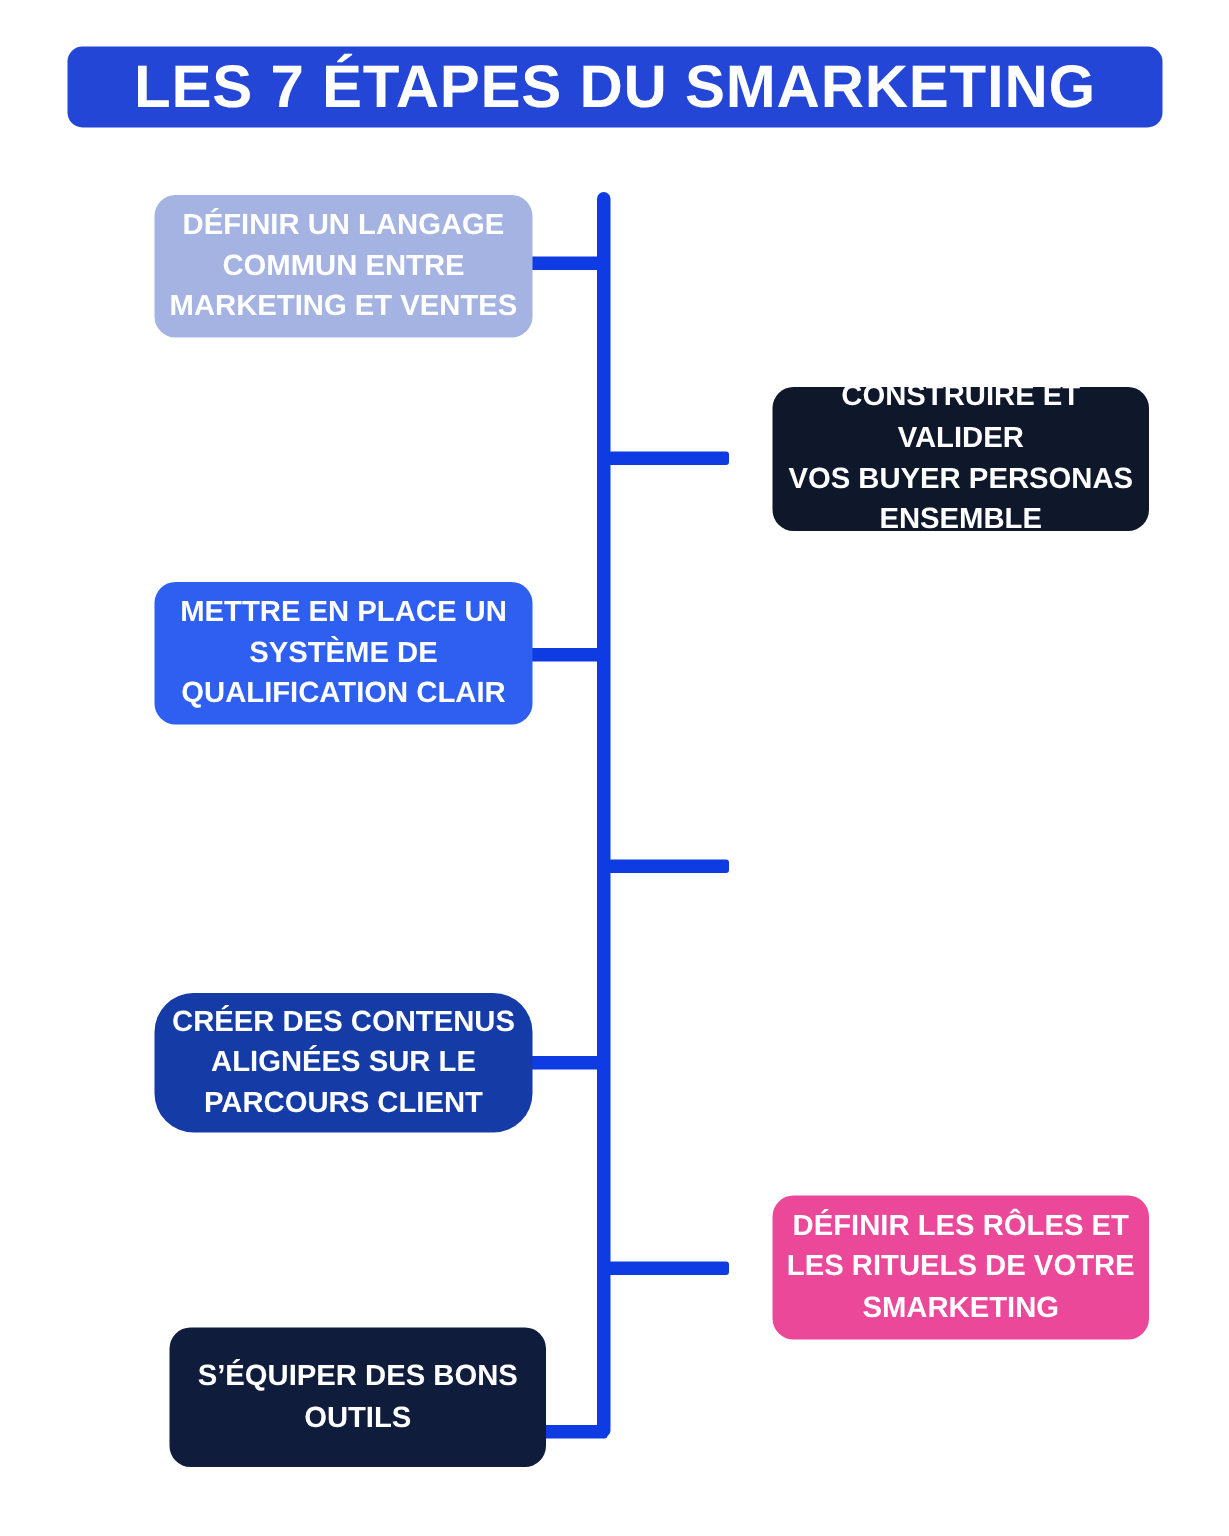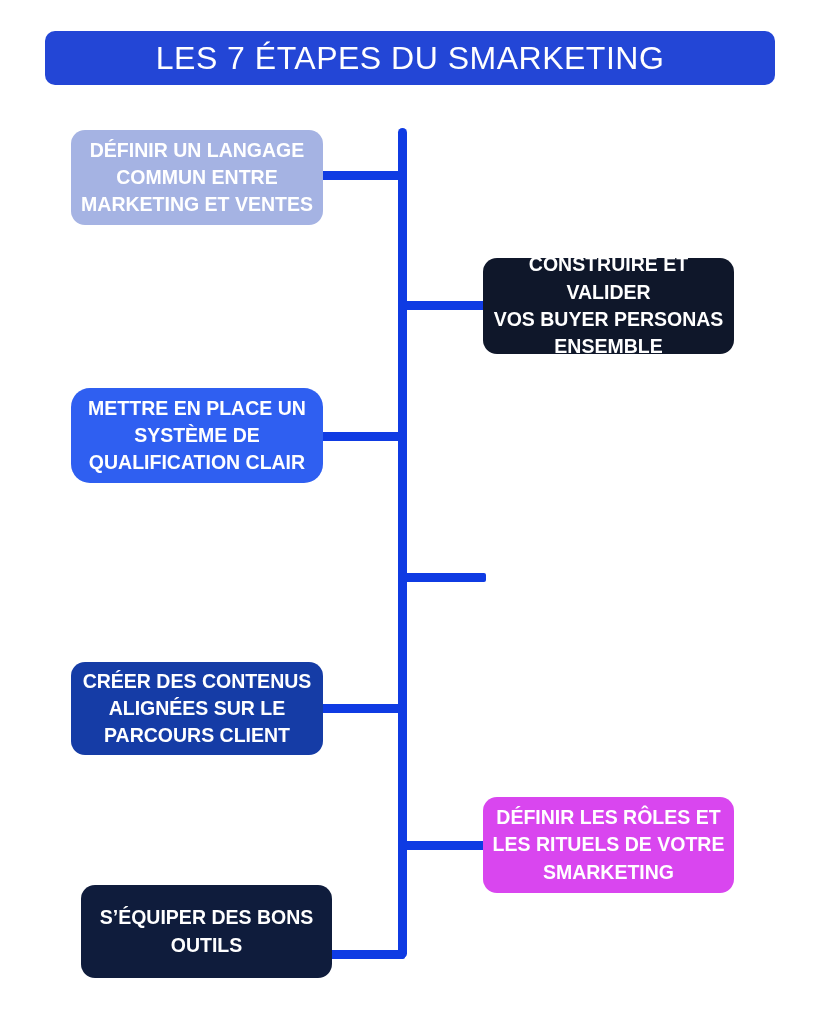--- a/index.html
+++ b/index.html
@@ -11,22 +11,22 @@
     font-family: "Liberation Sans", "DejaVu Sans", sans-serif;
     overflow: hidden;
   }
   .title-banner {
     position: absolute;
     left: 45px; top: 31px;
     width: 730px; height: 54px;
     border-radius: 10px;
     display: flex; align-items: center; justify-content: center;
     color: #ffffff;
-    font-size: 32px;
-    font-weight: 400;
+    font-size: 40px;
+    font-weight: 700;
     letter-spacing: 0.5px;
     text-align: center;
   }
   .spine {
     position: absolute;
     left: 398px; top: 128px;
     width: 9px; height: 830px;
     border-radius: 5px;
   }
   .connector {
@@ -46,26 +46,27 @@
     border-radius: 14px;
     display: flex; align-items: center; justify-content: center;
     color: #ffffff;
     font-size: 19.5px;
     font-weight: 700;
     line-height: 1.4;
     text-align: center;
     white-space: pre-line;
     padding: 4px 8px;
     box-sizing: border-box;
+    margin-left: 32px;
   }
   .s1 { left: 71px;  top: 130px; width: 252px; height: 95px; }
   .s2 { left: 483px; top: 258px; width: 251px; height: 96px; }
-  .s3 { left: 71px;  top: 388px; width: 252px; height: 95px; border-radius: 19px; }
+  .s3 { left: 71px;  top: 388px; width: 252px; height: 95px; }
   .s4 { left: 483px; top: 532px; width: 251px; height: 96px; }
-  .s5 { left: 71px;  top: 662px; width: 252px; height: 93px; }
+  .s5 { left: 71px;  top: 662px; width: 252px; height: 93px; border-radius: 26px; }
   .s6 { left: 483px; top: 797px; width: 251px; height: 96px; }
   .s7 { left: 81px;  top: 885px; width: 251px; height: 93px; }
 </style>
 </head>
 <body>
 
 <div class="canvas">
 
   <div class="title-banner" style="background-color: rgb(35, 70, 214);">LES 7 ÉTAPES DU SMARKETING</div>
 
@@ -89,20 +90,20 @@
 
   <div class="step s3" style="background-color: rgb(47, 95, 241);">METTRE EN PLACE UN
 SYSTÈME DE
 QUALIFICATION CLAIR</div>
 
 
   <div class="step s5" style="background-color: rgb(21, 60, 166);">CRÉER DES  CONTENUS
 ALIGNÉES SUR LE
 PARCOURS CLIENT</div>
 
-  <div class="step s6" style="background-color: #d946ef;">DÉFINIR LES RÔLES ET
+  <div class="step s6" style="background-color: #ec4899;">DÉFINIR LES RÔLES ET
 LES RITUELS DE VOTRE
 SMARKETING</div>
 
   <div class="step s7" style="background-color: rgb(15, 28, 60);">S’ÉQUIPER DES BONS
 OUTILS</div>
 
 </div>
 
 </body></html>

